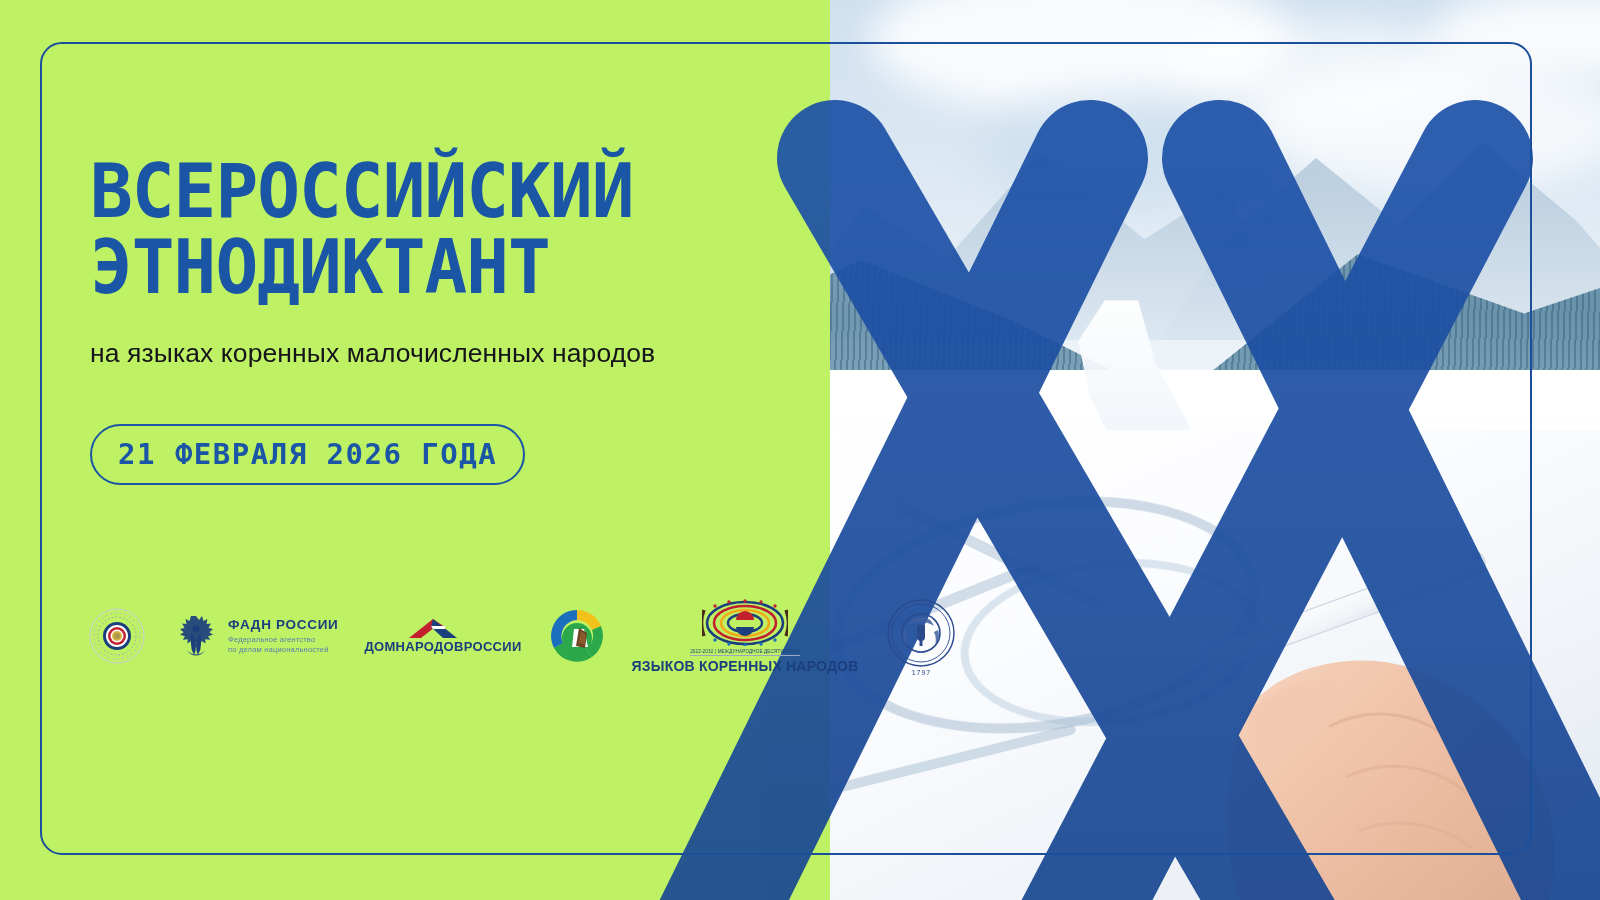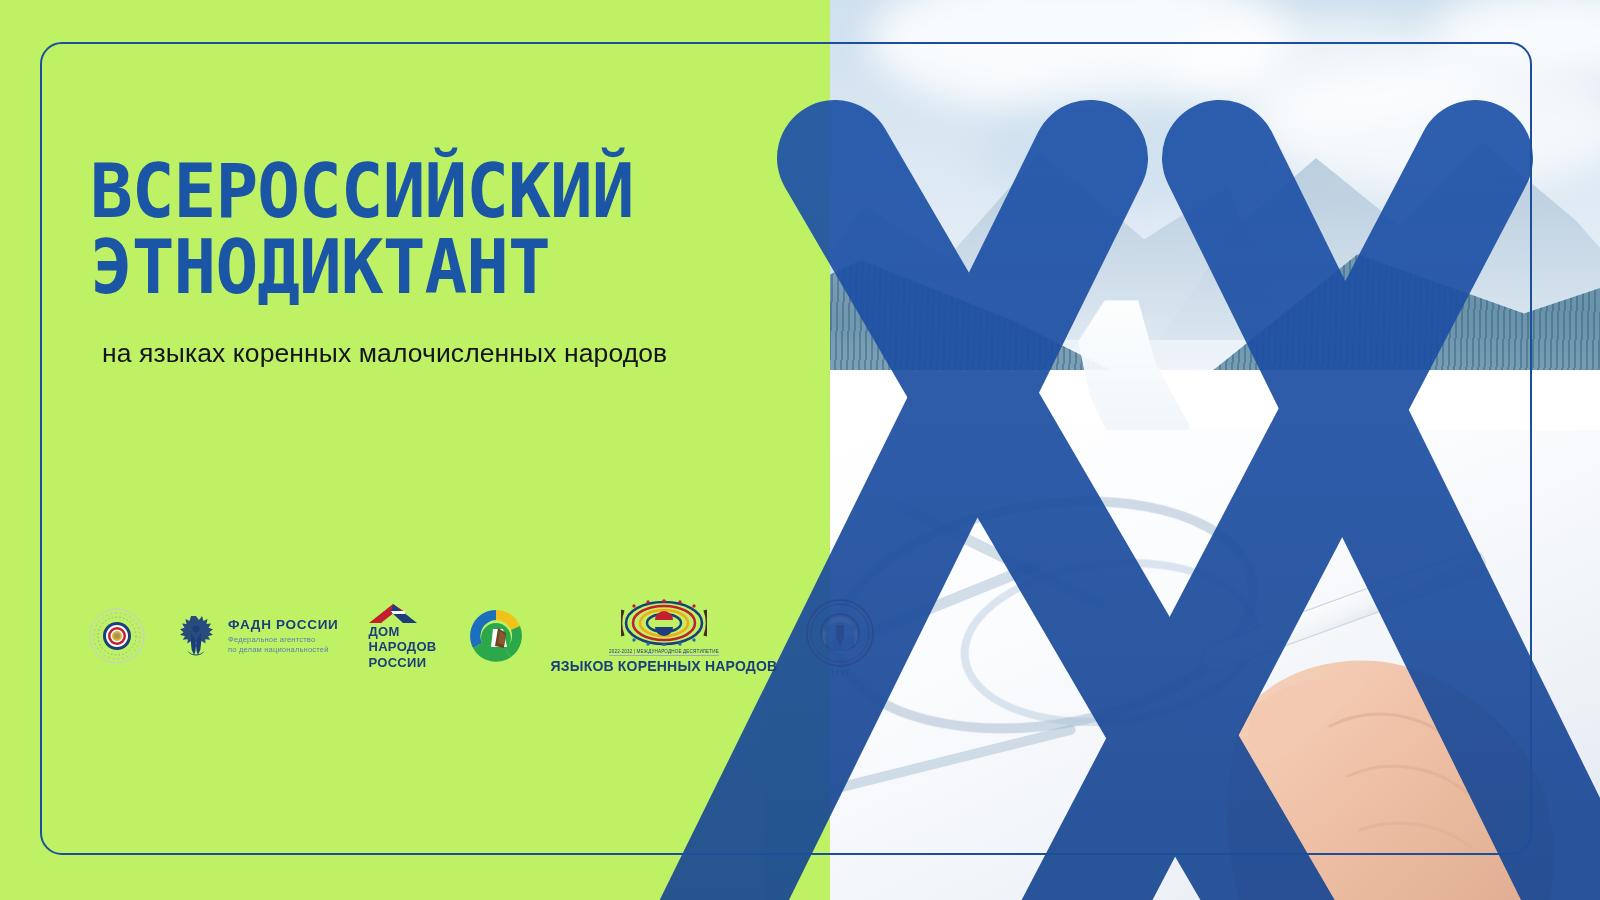--- a/index.html
+++ b/index.html
@@ -173,21 +173,20 @@
   }
   .title-line.l1 { font-size:74px; }
   .title-line.l2 { font-size:74px; margin-top:12px; }
 
   .subtitle {
     margin-top:36px;
     font-size:26.5px;
     line-height:1.37;
     color:#14141a;
     letter-spacing:.1px;
-    margin-left:12px;
   }
 
   .date-badge {
     display:inline-block;
     margin-top:52px;
     padding:11px 26px 12px;
     border:2.5px solid #1b55a5;
     border-radius:40px;
     color:#1b55a5;
     font-family:"DejaVu Sans Mono","Liberation Mono",monospace;
@@ -210,21 +209,21 @@
 
   .fadn-text { display:flex; flex-direction:column; line-height:1.05; }
   .fadn-title {
     font-size:13.5px; font-weight:bold; color:#1b3e7d; letter-spacing:.7px;
   }
   .fadn-sub {
     margin-top:3px;
     font-size:7.6px; color:#5b7fb0; letter-spacing:.15px; line-height:1.3;
   }
   .dom-text {
-    display:flex; flex-direction:column;
+    display:flex; flex-direction:row;
     font-size:13px; font-weight:bold; color:#1b3e7d;
     line-height:1.16; letter-spacing:.3px;
   }
   .decade-cap1 {
     margin-top:3px; font-size:4.6px; color:#1b3e7d; letter-spacing:.15px;
     border-bottom:.5px solid #9aa8c4; padding-bottom:1px;
   }
   .decade-cap2 {
     margin-top:2px; font-size:14px; font-weight:bold; color:#1b3e7d; letter-spacing:.2px;
   }
@@ -321,20 +320,21 @@
 
   <div class="content">
 
     <div class="title-line l1">ВСЕРОССИЙСКИЙ</div>
     <div class="title-line l2">ЭТНОДИКТАНТ</div>
 
     <div class="subtitle">
       <div>на языках коренных малочисленных народов</div>
     </div>
 
+    <div class="date-badge">21 ФЕВРАЛЯ 2026 ГОДА</div>
   </div>
 
   <div class="logos">
 
     <div class="logo">
       <svg width="58" height="58" viewBox="0 0 58 58">
         <circle cx="29" cy="29" r="27" fill="none" stroke="#c9ccd6" stroke-width="1"></circle>
         <circle cx="29" cy="29" r="23" fill="none" stroke="#b7bcc9" stroke-width="1" stroke-dasharray="2.2 2.6"></circle>
         <circle cx="29" cy="29" r="19" fill="none" stroke="#9aa2b4" stroke-width="1" stroke-dasharray="1.6 2.2"></circle>
         <circle cx="29" cy="29" r="14" fill="#1b3e7d"></circle>

